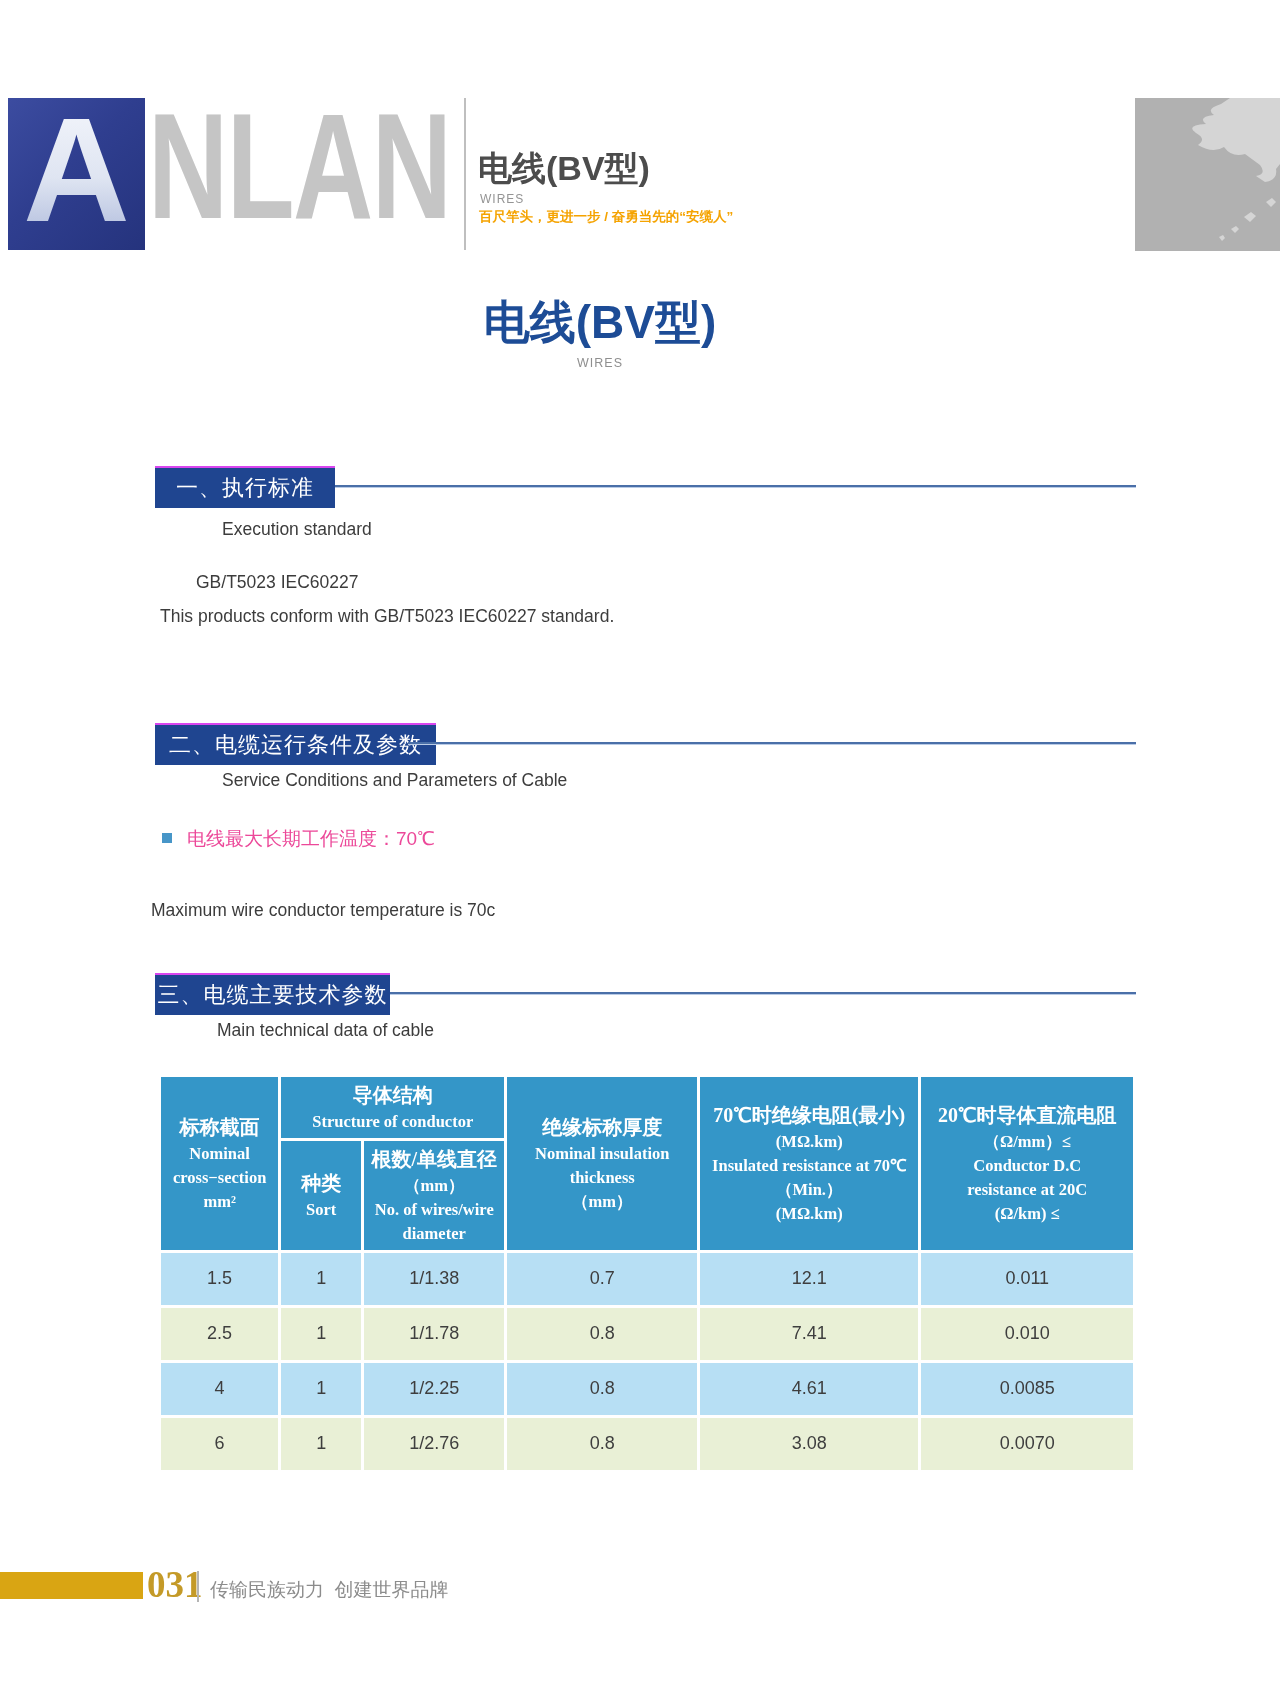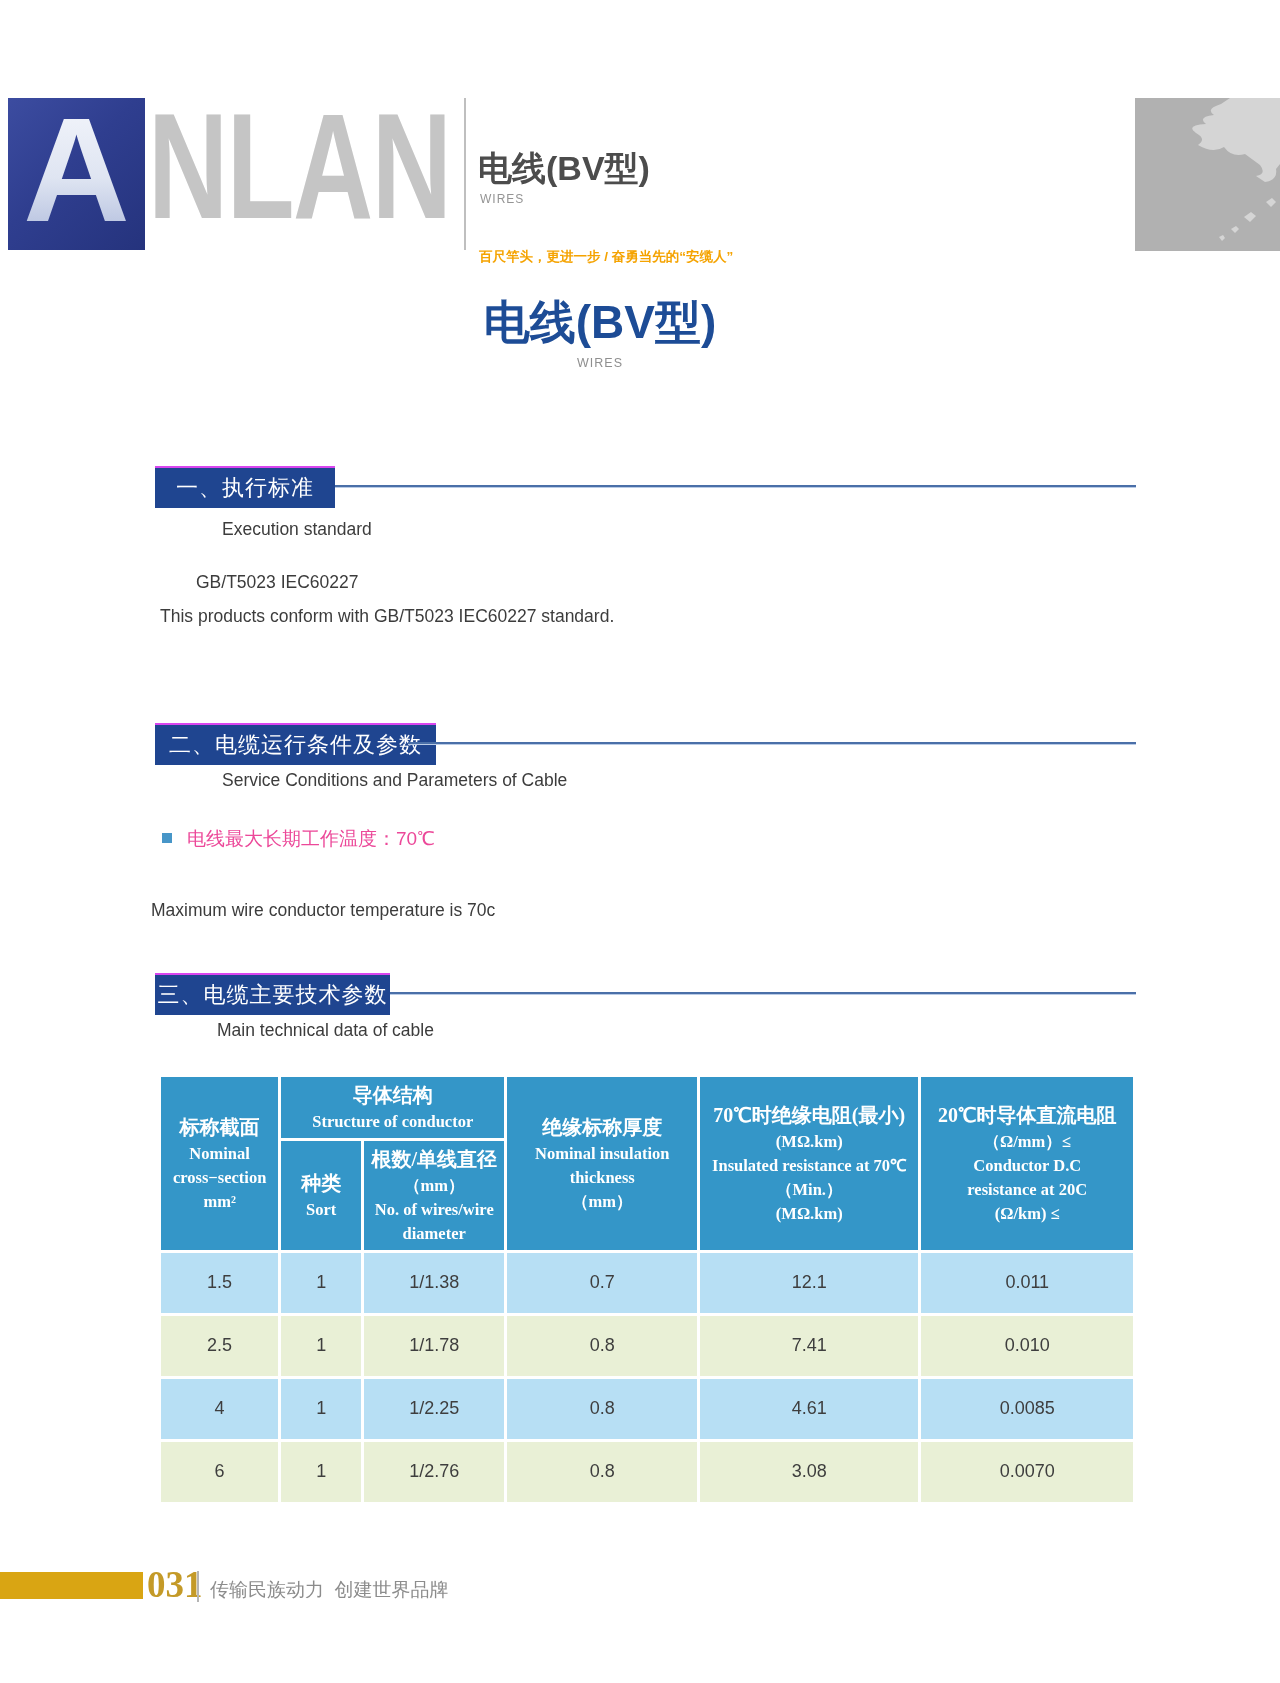--- a/index.html
+++ b/index.html
@@ -21,21 +21,21 @@
   }
   .logo-rest {
     position:absolute; left:148px; top:96px; height:140px;
     font-size:150px; font-weight:bold; color:#c5c5c5; line-height:140px;
     letter-spacing:-2px; transform:scaleX(0.74); transform-origin:left center;
     white-space:nowrap;
   }
   .brand-divider { position:absolute; left:464px; top:98px; width:2px; height:152px; background:#bfbfbf; }
   .brand-title { position:absolute; left:478px; top:146px; font-size:34px; font-weight:bold; color:#4c4c4c; letter-spacing:0px; }
   .brand-sub   { position:absolute; left:480px; top:192px; font-size:12px; color:#949494; letter-spacing:1px; }
-  .brand-tagline { position:absolute; left:479px; top:208px; font-size:13.5px; font-weight:bold; color:#f5a300;margin-top:40px; }
+  .brand-tagline { position:absolute; left:479px; top:208px; font-size:13.5px; font-weight:bold; color:#f5a300; }
 
   .map-box { position:absolute; left:1135px; top:98px; width:145px; height:153px; }
 
   
   .page-title-wrap { position:absolute; left:150px; top:295px; width:900px; text-align:center; }
   .page-title { font-size:46px; font-weight:bold; color:#1d4c96; line-height:1.2; }
   .page-title-sub { margin-top:6px; font-size:12.5px; color:#8f8f8f; letter-spacing:1px; }
 
   
   .sec-box {
@@ -53,21 +53,21 @@
   .data-table { position:absolute; left:158px; top:1074px; border-collapse:separate; border-spacing:3px; }
   .data-table th {
     background:#3496c8; color:#ffffff; font-family:"Liberation Serif", serif;
     font-weight:bold; font-size:16.5px; line-height:1.45; text-align:center;
     vertical-align:middle; white-space:pre-line; padding:4px 2px;margin-left:40px;
   }
   .data-table th::first-line { font-size:20px; }
   .data-table thead tr.group-row th { height:52px; }
   .data-table thead tr.sub-row th { height:85px; }
   .data-table td {
-    height:60px; text-align:center; vertical-align:middle;
+    height:52px; text-align:center; vertical-align:middle;
     font-size:18px; color:#3e3e3e;
   }
   .data-table tbody tr:nth-child(odd) td { background:#b7dff4; }
   .data-table tbody tr:nth-child(even) td { background:#e9f0d6; }
 
   
   .footer-bar { position:absolute; left:0; top:1572px; width:143px; height:27px; background:#d9a513; }
   .footer-num { position:absolute; left:147px; top:1566px; font-family:"Liberation Serif", serif; font-weight:bold; font-size:37px; color:#c49a28; line-height:1; }
   .footer-divider { position:absolute; left:197px; top:1571px; width:2px; height:31px; background:#b5b5b5; }
   .footer-slogan { position:absolute; left:210px; top:1577px; font-size:19px; color:#8c8c8c; white-space:pre; }

